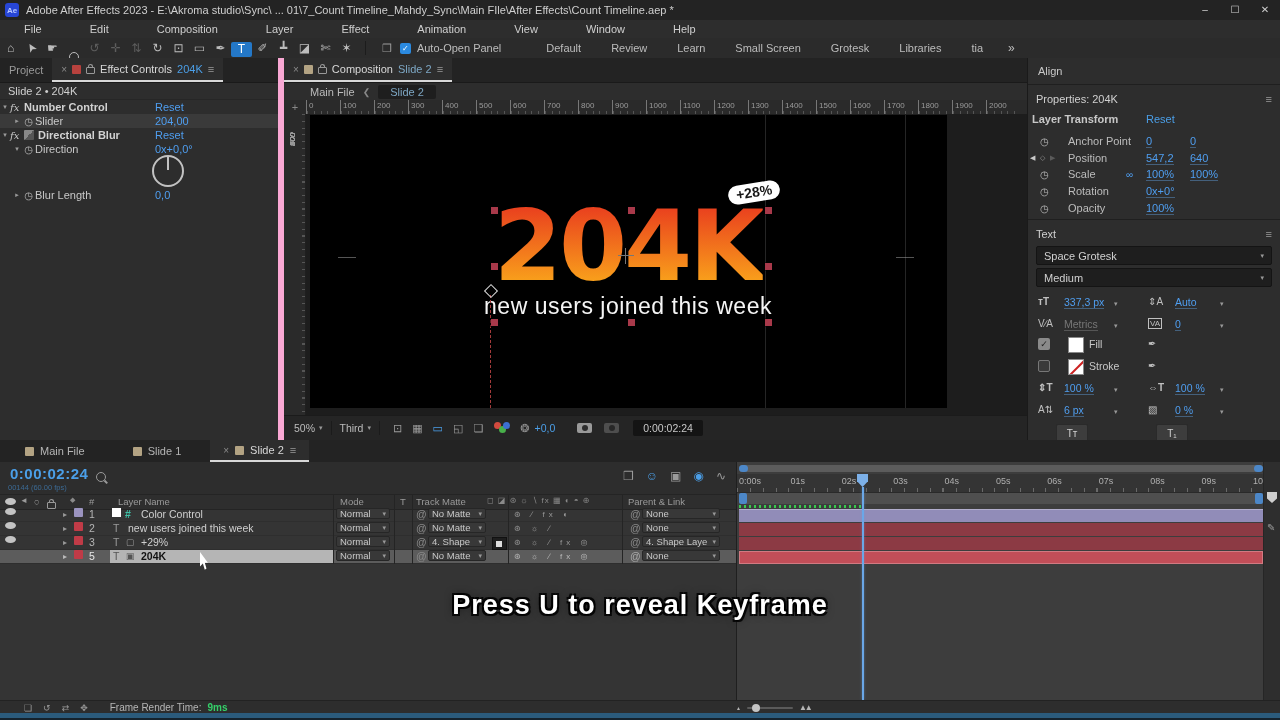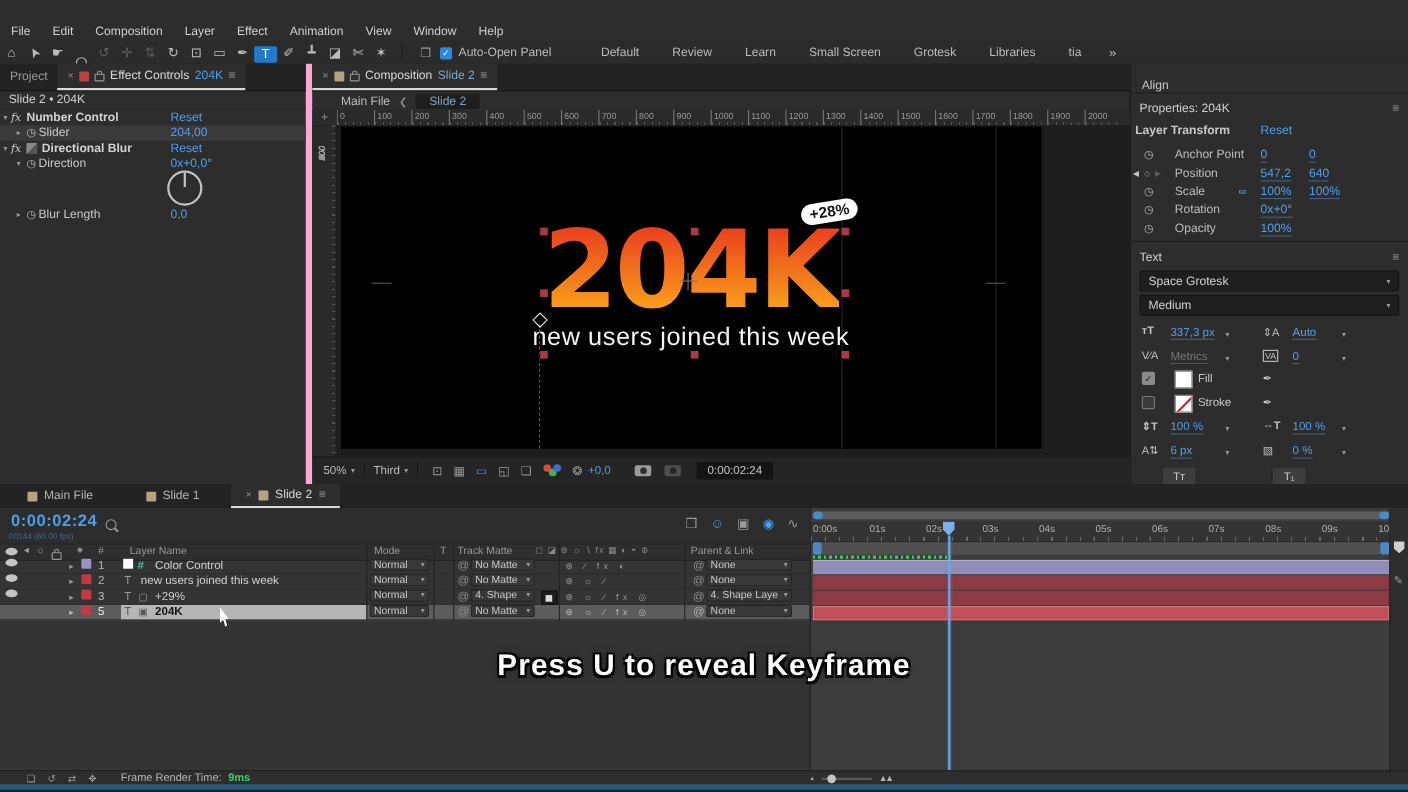--- a/index.html
+++ b/index.html
@@ -11,21 +11,21 @@
   .val{color:#4f9ef0;border-bottom:1px solid #44607c;}
   
   .titlebar{position:absolute;top:0;left:0;width:1280px;height:20px;background:#232323;display:flex;align-items:center;}
   .ae{width:14px;height:14px;border-radius:3px;background:#2746d6;color:#b7c6ff;font-weight:700;font-size:8px;
       display:flex;align-items:center;justify-content:center;margin:0 7px 0 5px;}
   .titletext{font-size:11px;color:#cfcfcf;white-space:nowrap;}
   .winbtns{position:absolute;right:0;top:0;height:20px;display:flex;}
   .winbtn{width:30px;height:20px;line-height:20px;text-align:center;font-size:10px;color:#cfcfcf;}
   
   .menubar{position:absolute;top:20px;left:0;width:1280px;height:18px;background:#2d2d2d;display:flex;align-items:center;border-bottom:1px solid #202020;}
-  .menu-item{padding:0 10px;color:#cfcfcf;font-size:11px;}
+  .menu-item{padding:0 24px;color:#cfcfcf;font-size:11px;}
   
   .toolbar{position:absolute;top:38px;left:0;width:1280px;height:20px;background:#2b2b2b;border-bottom:1px solid #1a1a1a;display:flex;align-items:center;}
   .tool{width:21px;text-align:center;font-size:12px;color:#bcbcbc;line-height:20px;}
   .t-dim{color:#5e5e5e;}
   .t-sel{display:inline-block;transform:rotate(-120deg);}
   .t-active{background:#2478c8;color:#fff;border-radius:2px;line-height:15px;height:15px;margin-top:2px;}
   .t-mag{position:relative;}
   .t-mag::before{content:"";position:absolute;left:6px;top:4px;width:8px;height:8px;border:1.5px solid #bcbcbc;border-radius:50%;}
   .t-mag::after{content:"";position:absolute;left:13px;top:13px;width:5px;height:1.5px;background:#bcbcbc;transform:rotate(45deg);}
   .tbar-sep{width:1px;height:14px;background:#1c1c1c;margin:0 8px;}
@@ -88,21 +88,21 @@
   .rgbdot{position:relative;width:15px;height:12px;margin:0 6px;}
   .rgbdot i{position:absolute;width:7px;height:7px;border-radius:50%;}
   .rgbdot i:nth-child(1){left:0;top:0;background:#d24a3e;}
   .rgbdot i:nth-child(2){left:5px;top:4px;background:#48b04a;}
   .rgbdot i:nth-child(3){left:9px;top:0;background:#3d6fd2;}
   .cam{width:15px;height:10px;background:#9a9a9a;border-radius:2px;position:relative;margin:0 6px;}
   .cam::before{content:"";position:absolute;left:4.5px;top:2px;width:6px;height:6px;border-radius:50%;background:#2d2d2d;}
   .cam.dim{opacity:.35;}
   .tc{background:#141414;border-radius:2px;padding:2px 10px;color:#c8c8c8;margin-left:8px;}
   
-  .align-sec{height:26px;border-bottom:1px solid #1f1f1f;display:flex;align-items:flex-end;padding:0 10px;color:#c8c8c8;}
+  .align-sec{height:26px;border-bottom:1px solid #1f1f1f;display:flex;align-items:center;padding:0 10px;color:#c8c8c8;}
   .props-sec{position:relative;height:134px;border-bottom:1px solid #1f1f1f;}
   .text-sec{position:relative;flex:1;}
   .sec-title{position:absolute;left:8px;top:8px;color:#d0d0d0;}
   .sec-menu{position:absolute;right:8px;top:8px;color:#9a9a9a;}
   .p-row{position:absolute;left:0;right:8px;height:16px;display:flex;align-items:center;font-size:11px;color:#bcbcbc;}
   .p-label{position:absolute;left:40px;}
   .p-v1{position:absolute;left:118px;}
   .p-v2{position:absolute;left:162px;}
   .p-sw{position:absolute;left:12px;font-size:10px;color:#b5b5b5;}
   .navk{position:absolute;font-size:7px;}
@@ -174,20 +174,29 @@
   .ztrack{position:relative;width:46px;height:2px;background:#5a5a5a;border-radius:1px;}
   .zknob{position:absolute;left:5px;top:-3px;width:8px;height:8px;border-radius:50%;background:#c4c4c4;}
   .blue-strip{position:absolute;top:713px;left:0;width:1280px;height:5px;background:#2b5b7c;}
   .bottom-dark{position:absolute;top:718px;left:0;width:1280px;height:2px;background:#15222c;}
 </style>
 </head>
 <body>
 
 <div id="app">
 
+  <div class="titlebar">
+    <span class="ae">Ae</span>
+    <span class="titletext">Adobe After Effects 2023 - E:\Akroma studio\Sync\ ... 01\7_Count Timeline_Mahdy_Sync\Main FIle\After Effects\Count Timeline.aep *</span>
+    <div class="winbtns">
+      <span class="winbtn">–</span>
+      <span class="winbtn">☐</span>
+      <span class="winbtn">✕</span>
+    </div>
+  </div>
 
   <div class="menubar">
 
   <span class="menu-item">File</span>
       <span class="menu-item">Edit</span>
       <span class="menu-item">Composition</span>
       <span class="menu-item">Layer</span>
       <span class="menu-item">Effect</span>
       <span class="menu-item">Animation</span>
       <span class="menu-item">View</span>

